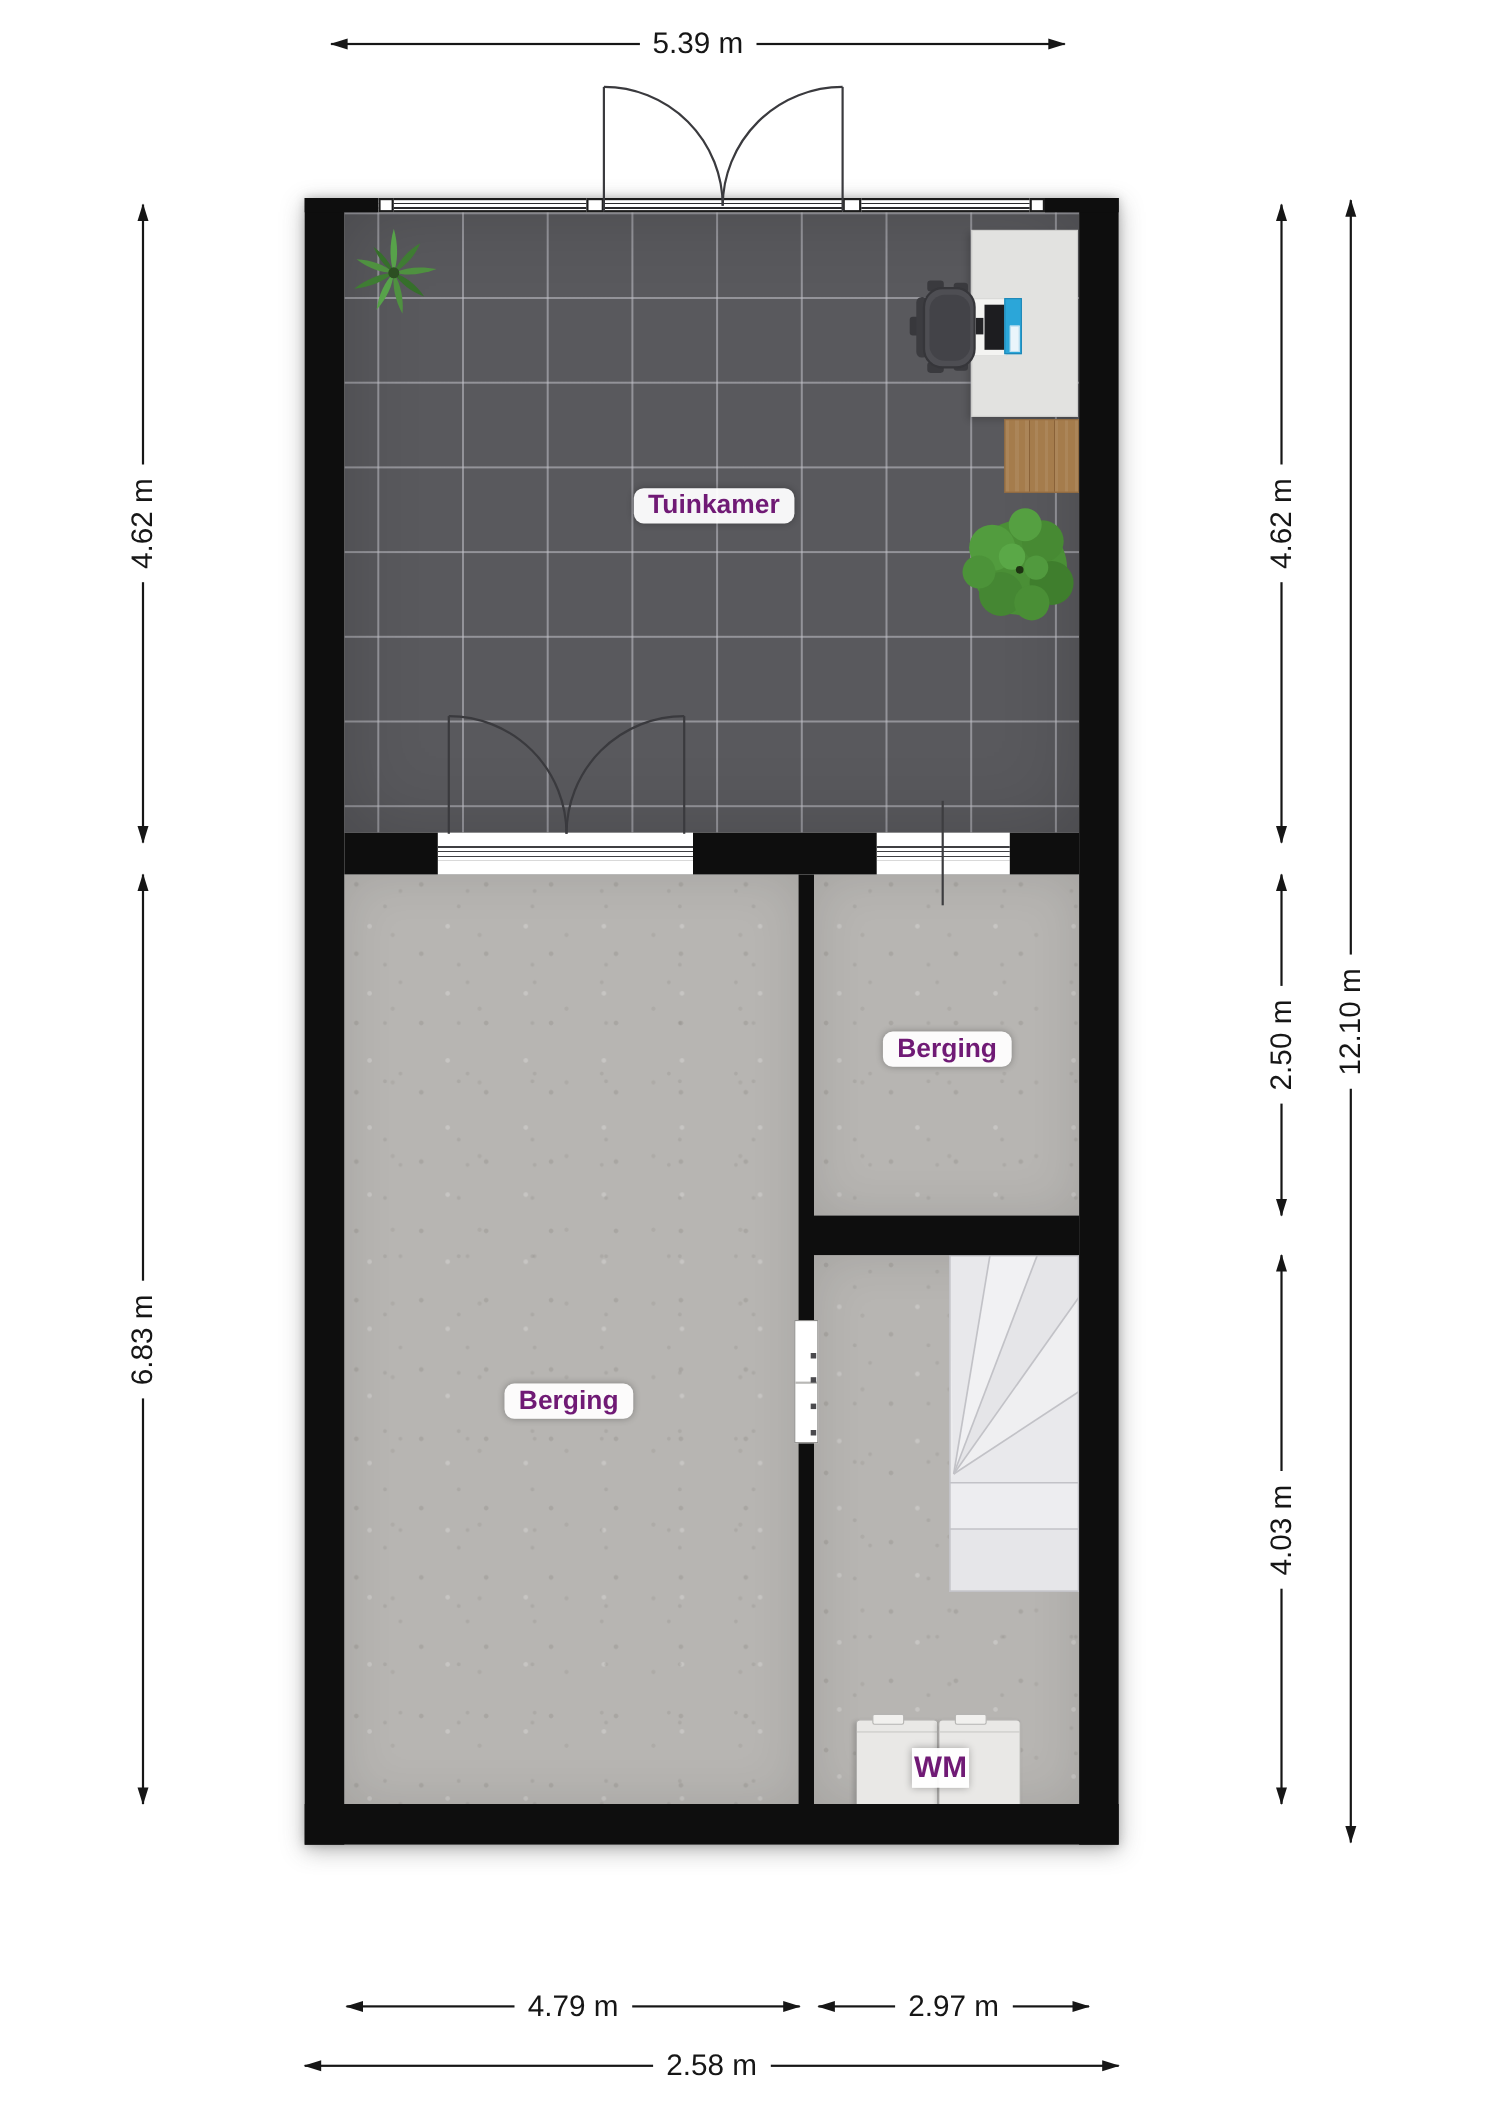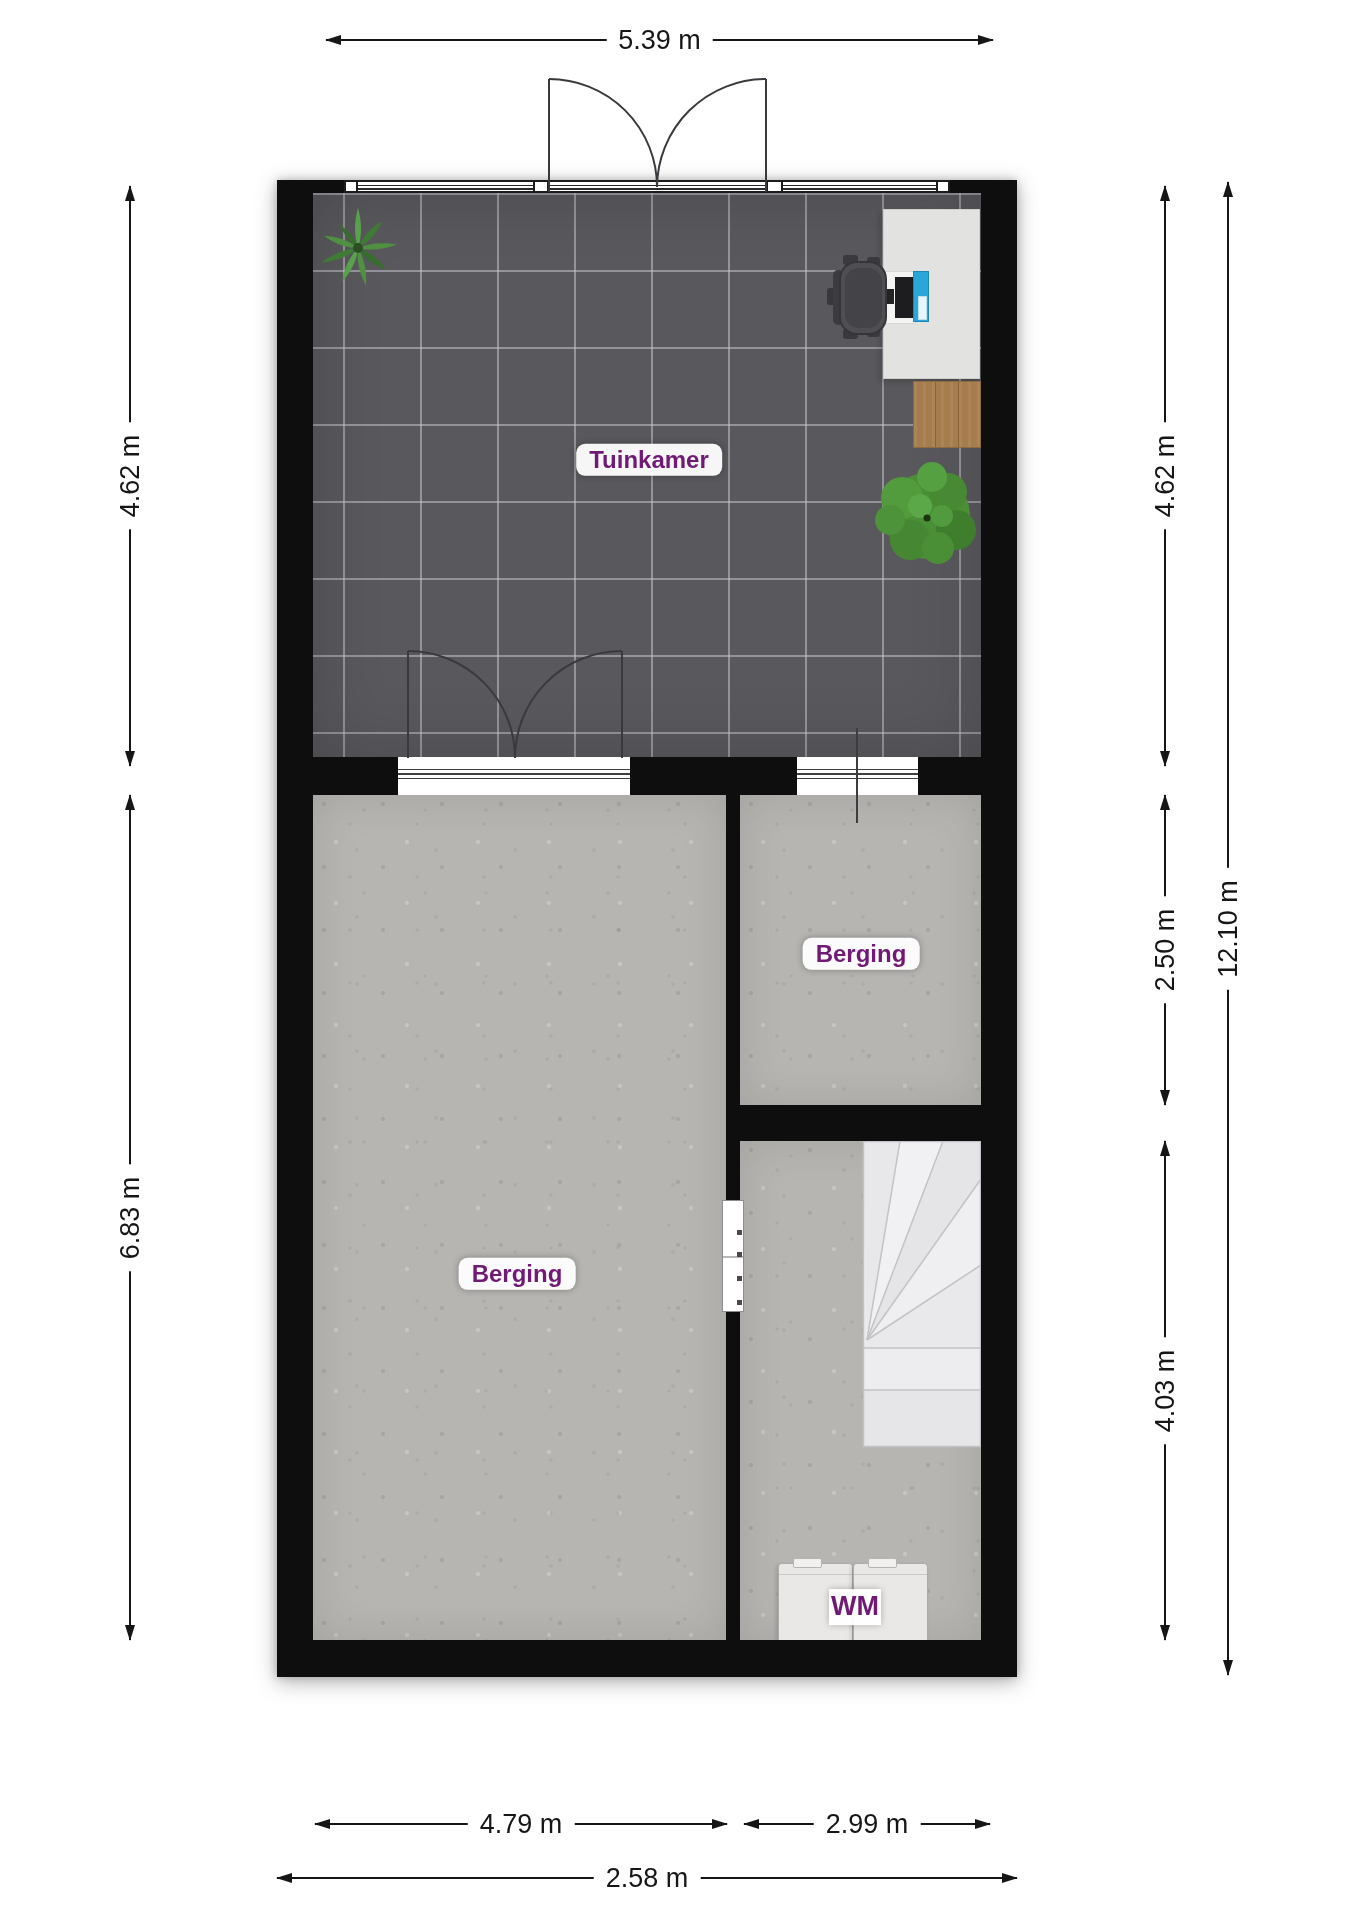--- a/index.html
+++ b/index.html
@@ -208,21 +208,21 @@
     <line x1="622" y1="758" x2="622" y2="651"></line>
     <path d="M622,651 A107,107 0 0 0 515,758"></path>
   </g>
 </svg>
 
 <div class="room-label" style="left:649px;top:460px;">Tuinkamer</div>
 <div class="room-label" style="left:861px;top:954px;">Berging</div>
 <div class="room-label" style="left:517px;top:1274px;">Berging</div>
 <div class="room-label small" style="left:855px;top:1607px;">WM</div>
 
-<div class="dim dim-h" style="left:326px;top:34px;width:667px;text-align:right;">
+<div class="dim dim-h" style="left:301px;top:34px;width:667px;text-align:right;">
   <div class="line"></div>
   <span class="ah ah-start"></span>
   <span class="ah ah-end"></span>
   <span class="dim-text">5.39 m</span>
 </div>
 
 <div class="dim dim-v" style="left:124px;top:186px;height:580px;">
   <div class="line"></div>
   <span class="ah ah-start"></span>
   <span class="ah ah-end"></span>
@@ -268,21 +268,21 @@
   <div class="line"></div>
   <span class="ah ah-start"></span>
   <span class="ah ah-end"></span>
   <span class="dim-text">4.79 m</span>
 </div>
 
 <div class="dim dim-h" style="left:744px;top:1818px;width:246px;">
   <div class="line"></div>
   <span class="ah ah-start"></span>
   <span class="ah ah-end"></span>
-  <span class="dim-text">2.99 m</span>
+  <span class="dim-text">2.97 m</span>
 </div>
 
 <div class="dim dim-h" style="left:277px;top:1872px;width:740px;">
   <div class="line"></div>
   <span class="ah ah-start"></span>
   <span class="ah ah-end"></span>
   <span class="dim-text">2.58 m</span>
 </div>
 
 </body></html>

